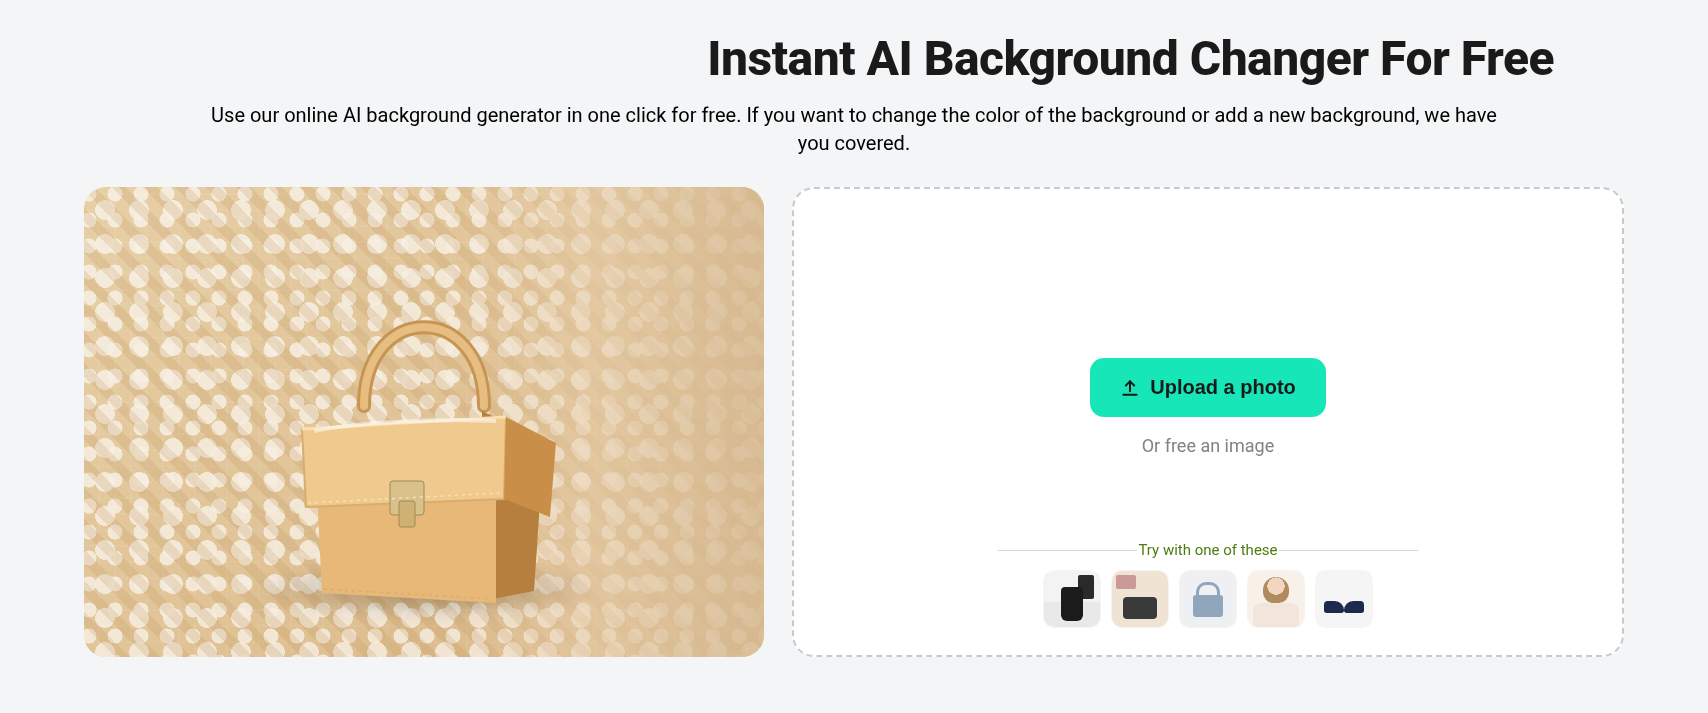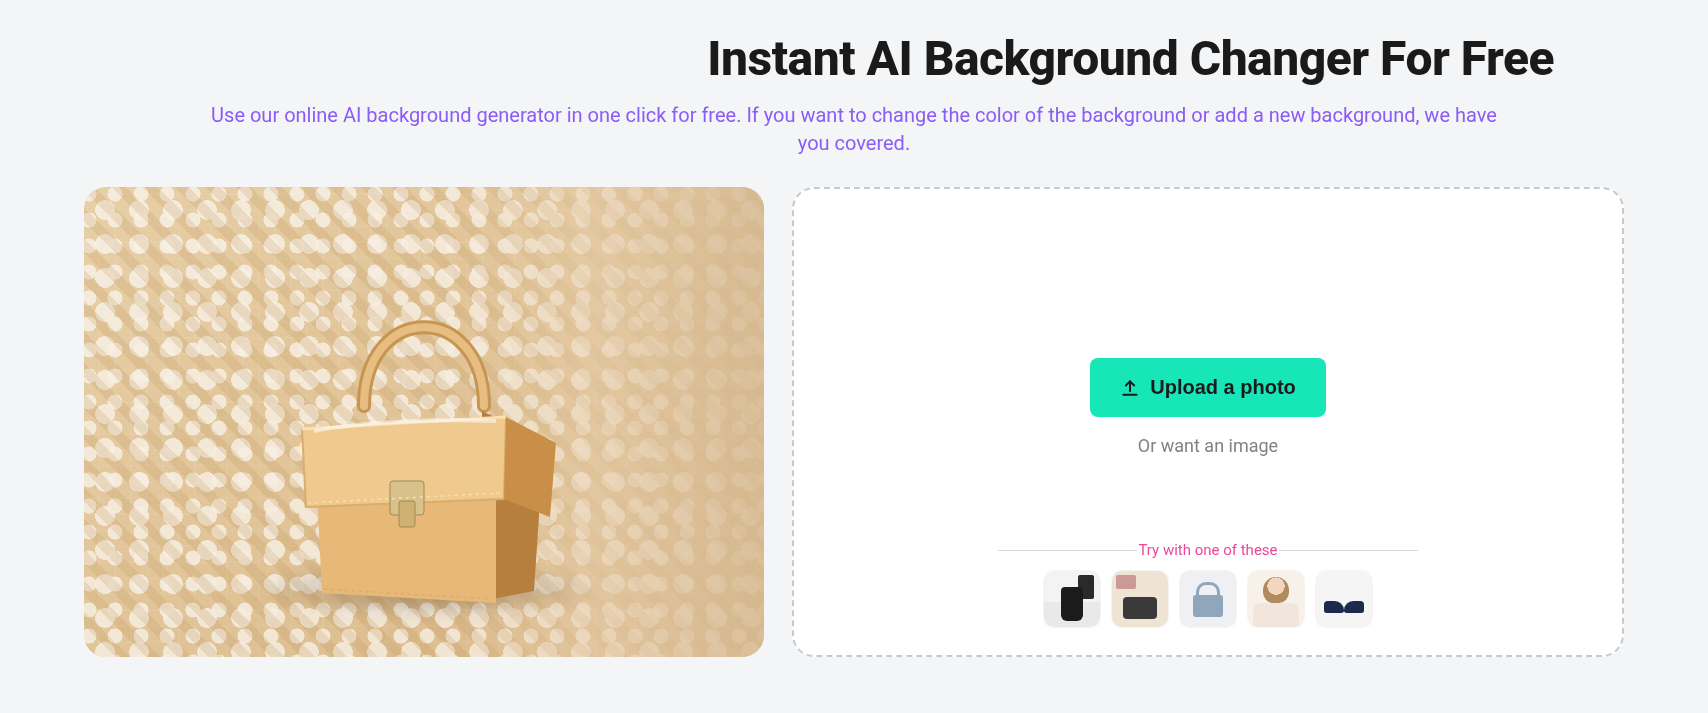--- a/index.html
+++ b/index.html
@@ -21,21 +21,21 @@
   .hero h1 {
     font-size: 48px;
     font-weight: 800;
     color: #1a1a1a;
     margin-bottom: 14px;
     letter-spacing: -0.5px;
     text-align: right;
   }
   .hero p {
     font-size: 20px;
-    color: #8b5cf6;
+    color: #000000;
     line-height: 1.4;
     max-width: 1300px;
     margin: 0 auto;
   }
   .content-row {
     display: flex;
     gap: 28px;
     max-width: 1540px;
     margin: 0 auto;
     align-items: stretch;
@@ -109,38 +109,38 @@
     display:flex; flex-direction:column; align-items:center;
     gap: 18px;
     margin-top: -30px;
   }
   .upload-btn {
     background: #17e6b8;
     color: #1a1a1a;
     font-size: 20px;
     font-weight: 600;
     border: none;
-    border-radius: 8px;
+    border-radius: 14px;
     padding: 18px 30px;
     display: inline-flex;
     align-items: center;
     gap: 10px;
     cursor: pointer;
   }
   .upload-btn svg { width: 20px; height: 20px; stroke: #1a1a1a; }
   .drop-text { color: #7f8286; font-size: 18px; }
 
   .samples {
     position: absolute;
     bottom: 28px;
     left: 0; right: 0;
     display: flex; flex-direction: column; align-items: center;
   }
   .samples-label-row {
-    display:flex; align-items:center; width: 420px; gap: 1px; color:#ec4899; font-size:15px;
+    display:flex; align-items:center; width: 420px; gap: 1px; color:#4d7c0f; font-size:15px;
     margin-bottom: 12px;
   }
   .samples-label-row .line { flex:1; height:1px; background:#d6d7d9; }
   .thumbs { display:flex; gap: 12px; }
   .thumb {
     width: 56px; height: 56px; border-radius: 10px; overflow:hidden;
     cursor:pointer; position:relative;
     box-shadow: 0 0 0 1px rgba(0,0,0,0.04);
     display:flex; align-items:center; justify-content:center;
   }
@@ -203,21 +203,21 @@
     <div class="upload-card">
       <div class="upload-center">
         <button class="upload-btn">
           <svg viewBox="0 0 24 24" fill="none" stroke-width="2.4" stroke-linecap="round" stroke-linejoin="round">
             <path d="M12 16V4"></path>
             <path d="M7 9l5-5 5 5"></path>
             <path d="M4 20h16"></path>
           </svg>
           <span>Upload a photo</span>
         </button>
-        <div class="drop-text">Or want an image</div>
+        <div class="drop-text">Or free an image</div>
       </div>
 
       <div class="samples">
         <div class="samples-label-row">
           <span class="line"></span>
           <span>Try with one of these</span>
           <span class="line"></span>
         </div>
         <div class="thumbs">
           <div class="thumb cup" title="coffee-cup"></div>

